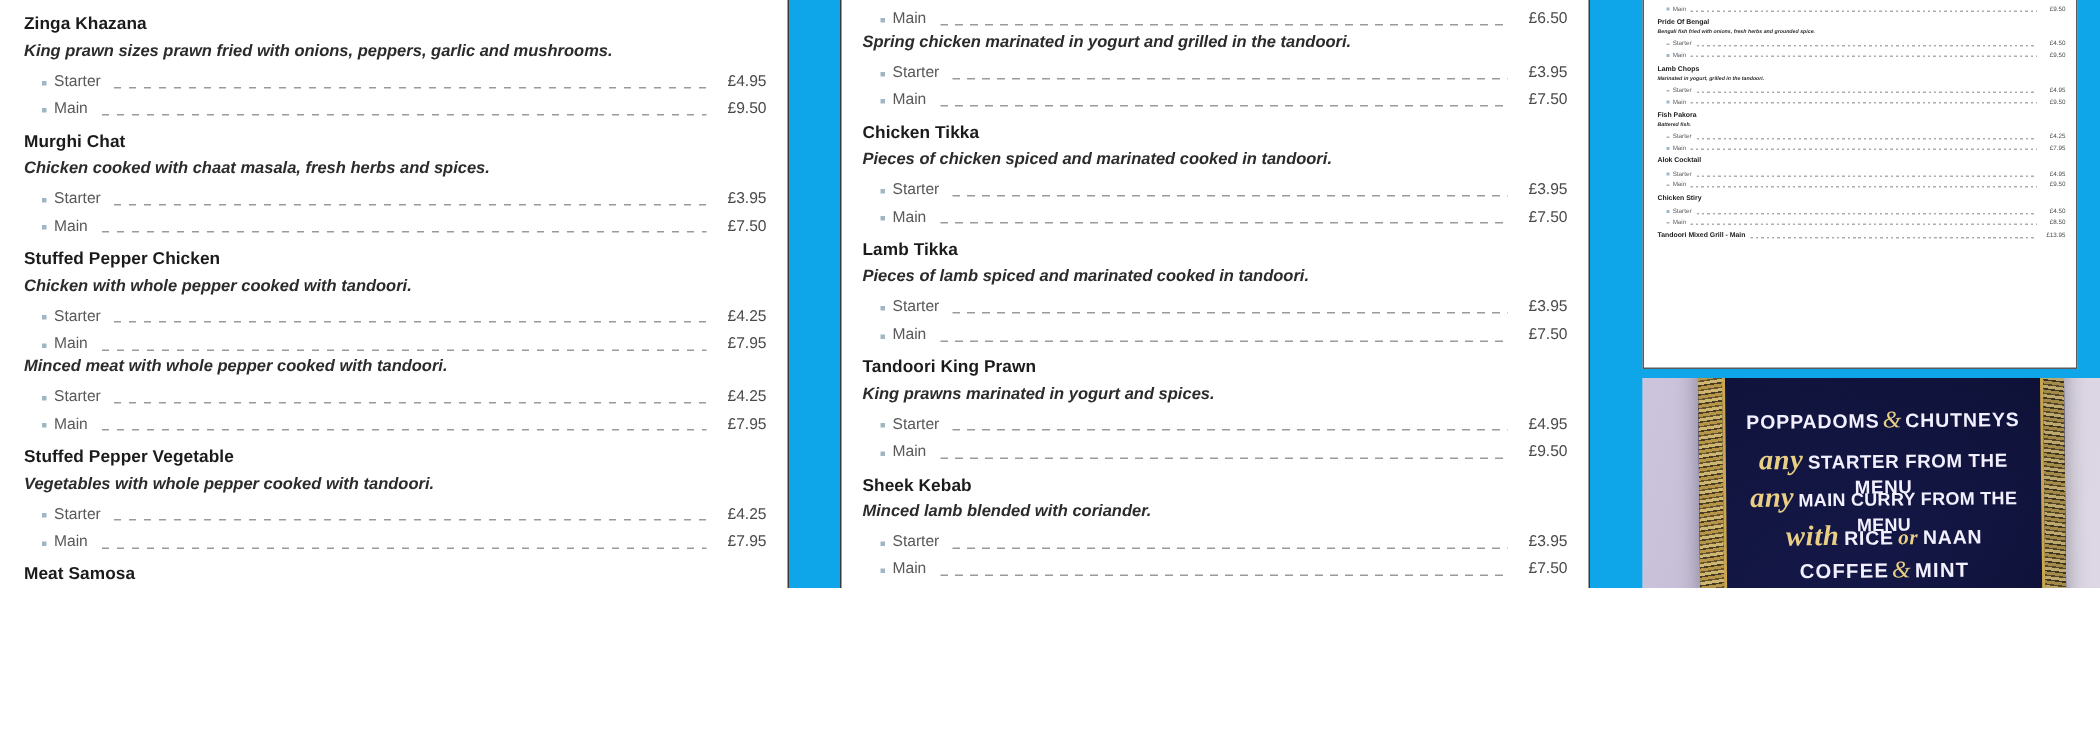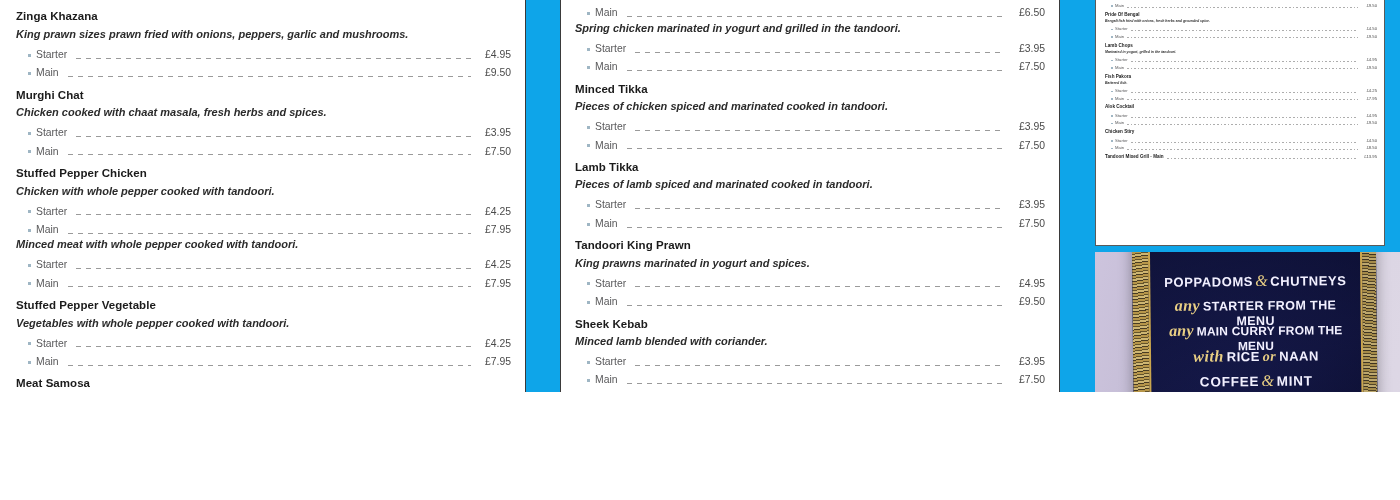--- a/index.html
+++ b/index.html
@@ -242,21 +242,21 @@
     font-style: italic;
     font-weight: normal;
     color: #e9cf84;
     font-size: 16px;
     padding: 0 2px;
   }
   .promo-script {
     font-family: "Liberation Serif", serif;
     font-style: italic;
     color: #e9cf84;
-    font-size: 16px;
+    font-size: 19px;
     padding-right: 3px;
   }
   #promo-line2 { top: 106px; font-size: 12.5px; font-weight: bold; letter-spacing: 0.4px; }
   #promo-line3 { top: 131px; font-size: 12px; font-weight: bold; letter-spacing: 0.2px; }
   #promo-line4 { top: 157px; font-size: 13px; font-weight: bold; letter-spacing: 0.5px; }
   #promo-line5 { top: 182px; font-size: 13.5px; font-weight: bold; letter-spacing: 0.8px; }
   #promo-fine1 { top: 214px; font-size: 5.6px; font-weight: bold; color: #e3c87e; letter-spacing: 0.1px; }
   #promo-fine2 { top: 224px; font-size: 5.6px; font-weight: bold; color: #e3c87e; letter-spacing: 0.1px; }
 
   
@@ -411,21 +411,21 @@
             <span class="opt-price">£3.95</span>
           </div>
           <div class="opt-row">
             <span class="opt-bullet"></span>
             <span class="opt-label">Main</span>
             <span class="opt-leader"></span>
             <span class="opt-price">£7.50</span>
           </div>
         </div>
         <div class="dish">
-          <div class="dish-name">Minced Tikka</div>
+          <div class="dish-name">Chicken Tikka</div>
           <div class="dish-desc">Pieces of chicken spiced and marinated cooked in tandoori.</div>
           <div class="opt-row">
             <span class="opt-bullet"></span>
             <span class="opt-label">Starter</span>
             <span class="opt-leader"></span>
             <span class="opt-price">£3.95</span>
           </div>
           <div class="opt-row">
             <span class="opt-bullet"></span>
             <span class="opt-label">Main</span>

